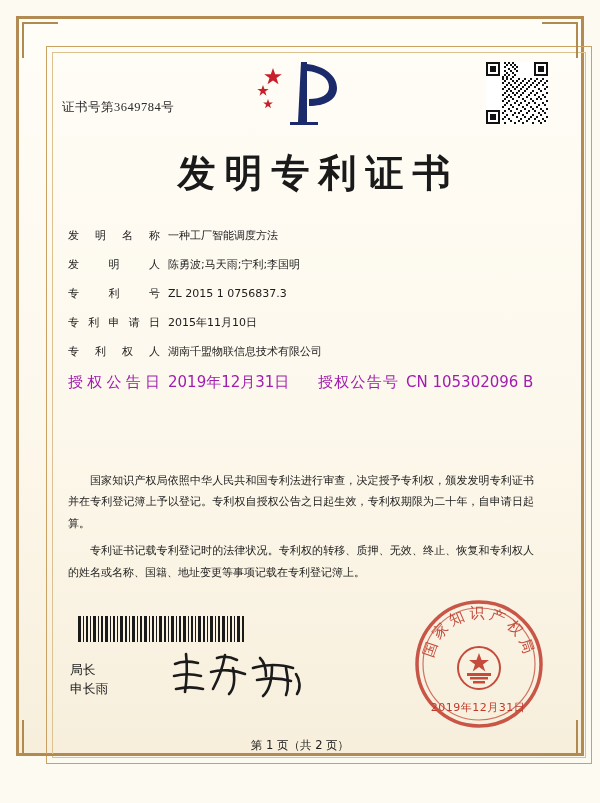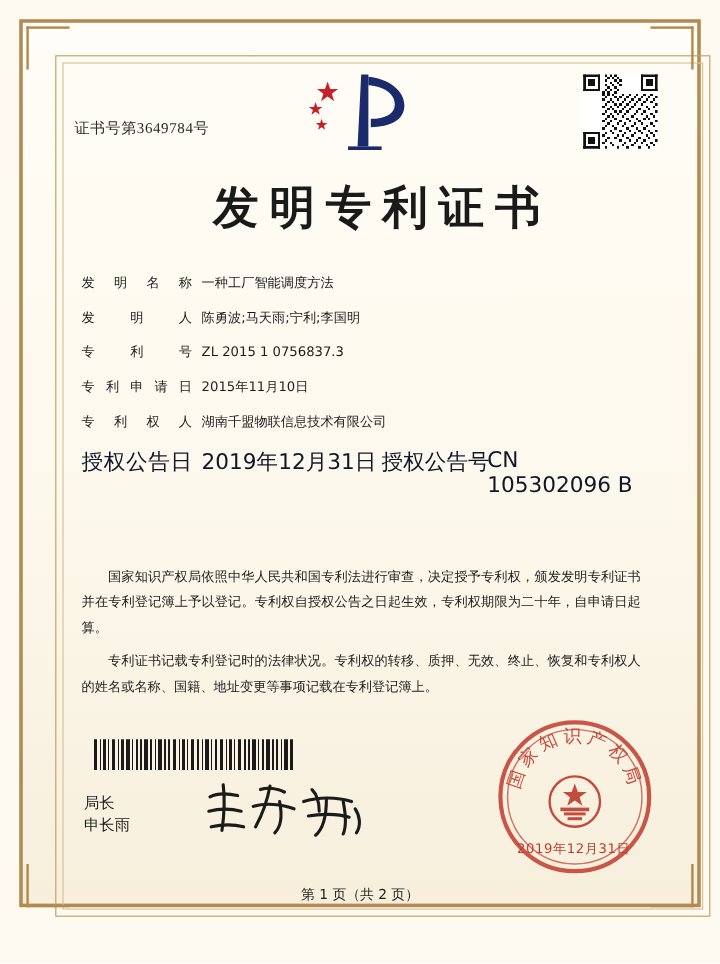--- a/index.html
+++ b/index.html
@@ -141,22 +141,22 @@
   }
   .field-value .sub-line {
     display: block;
     padding-left: 0;
   }
 
   .row-two-col {
     display: flex;
     align-items: flex-start;
     margin-bottom: 13px;
-    font-size: 18px;
-    color: #0f172a;
+    font-size: 15px;
+    color: #a21caf;
   }
   .col-left {
     display: flex;
     width: 250px;
     flex: 0 0 250px;
   }
   .col-right {
     display: flex;
     flex: 1;
   }

